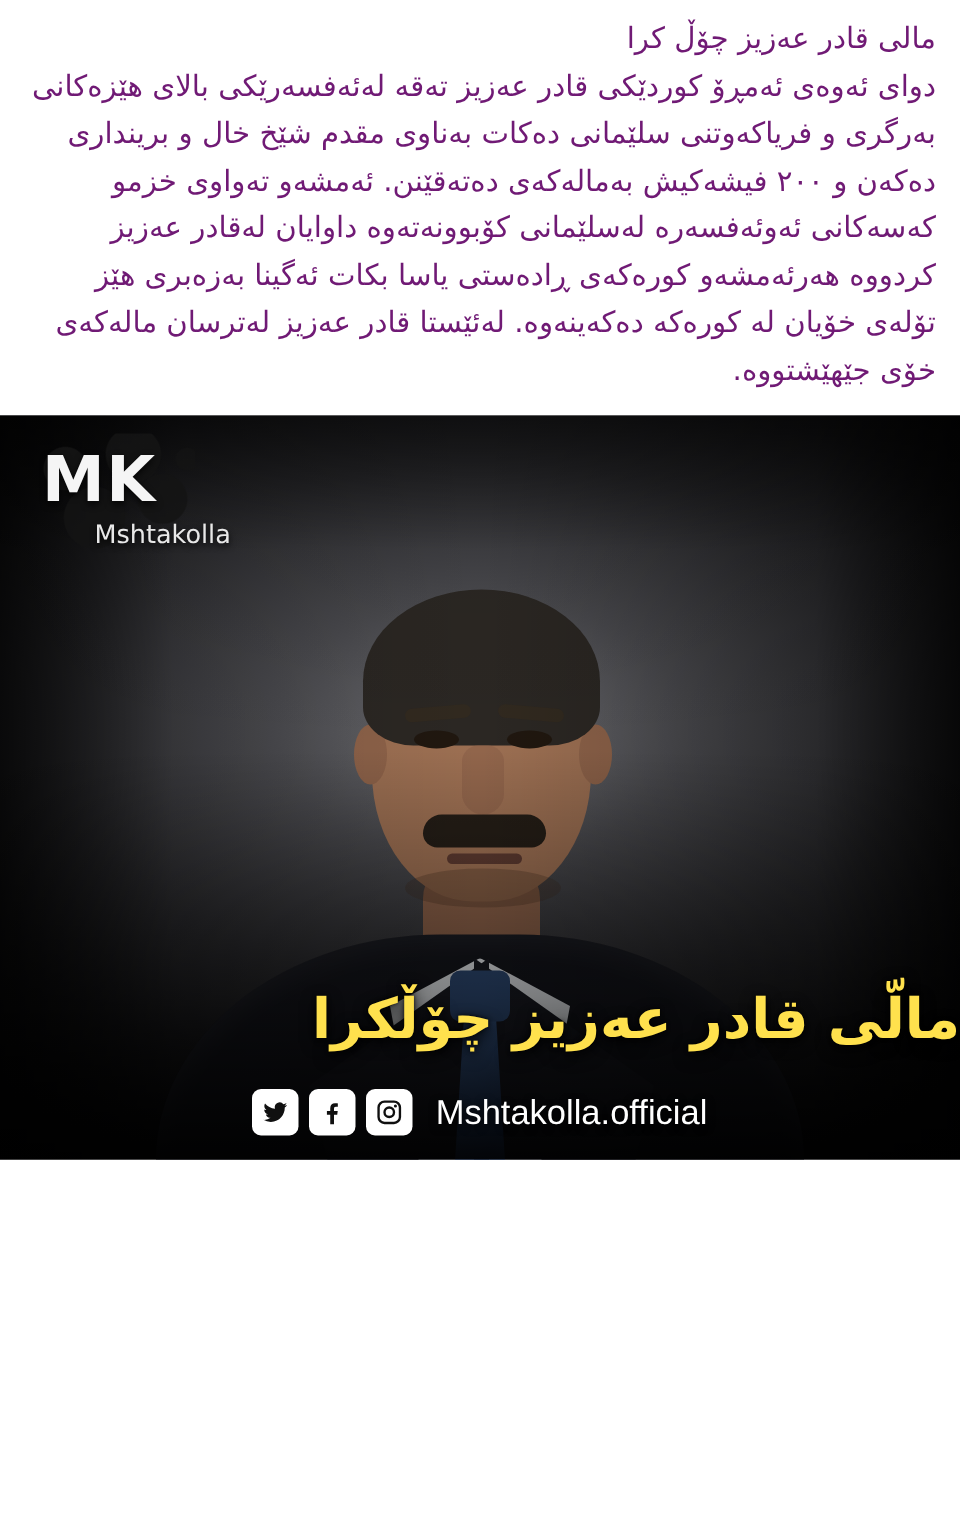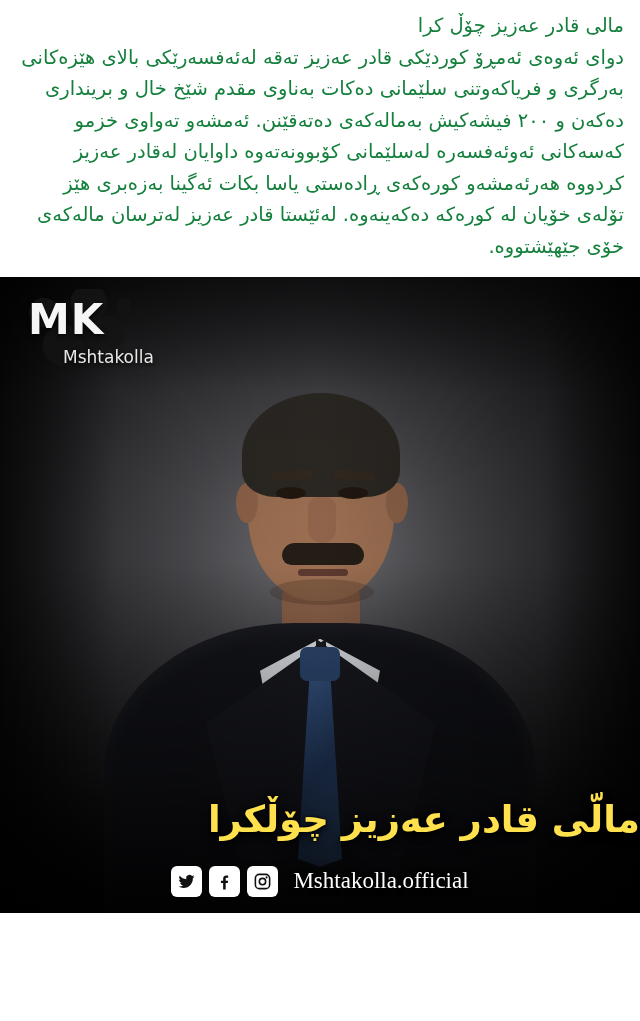--- a/index.html
+++ b/index.html
@@ -20,33 +20,33 @@
     background: #ffffff;
   }
 
   
   .post-text {
     box-sizing: border-box;
     width: 640px;
     padding: 10px 16px 14px 12px;
     direction: rtl;
     text-align: right;
-    color: #15803d;
+    color: #701a75;
     font-size: 19.5px;
     line-height: 1.62;
     font-family: "DejaVu Sans", sans-serif;
     white-space: pre-wrap;
     word-wrap: break-word;
   }
 
   
   .media {
     position: relative;
     width: 640px;
-    height: 636px;
+    height: 496px;
     overflow: hidden;
     background: #0c0c0e;
   }
   
   .backdrop {
     position: absolute;
     inset: 0;
     background:
       radial-gradient(ellipse 78% 62% at 50% 42%, #6f6f73 0%, #4a4a4e 28%, #2a2a2d 58%, #161618 80%, #0a0a0b 100%);
   }
@@ -298,21 +298,21 @@
     background: #ffffff;
     display: flex;
     align-items: center;
     justify-content: center;
     color: #101010;
   }
   .sicon svg { display: block; }
   .shandle {
     margin-left: 8px;
     color: #ffffff;
-    font-family: Liberation Serif, serif;
+    font-family: Liberation Sans, sans-serif;
     font-size: 23px;
     text-shadow: 0 2px 6px rgba(0,0,0,0.9);
   }
 
   
   .bottom-strip {
     width: 640px;
     height: 6px;
     background: #ffffff;
   }

